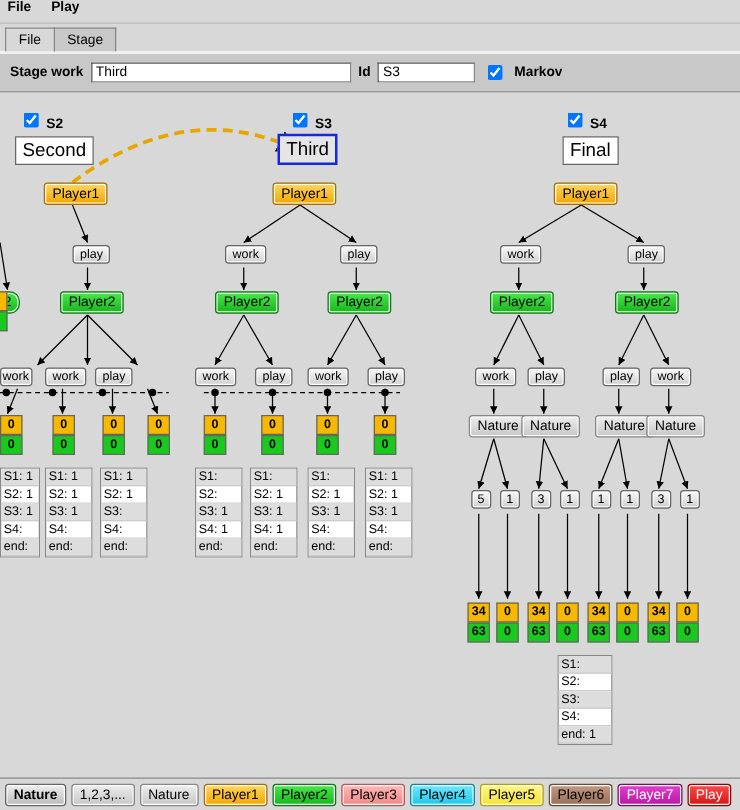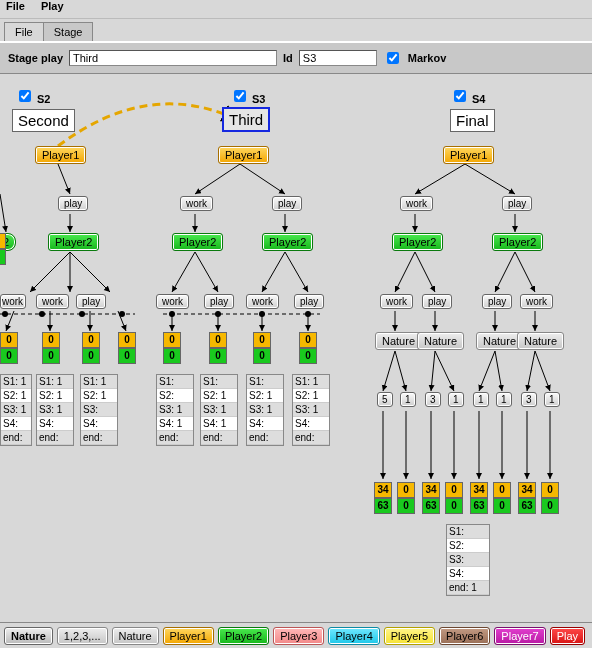--- a/index.html
+++ b/index.html
@@ -46,21 +46,21 @@
   <span>File</span>
   <span>Play</span>
 </div>
 
 <div class="tabrow">
   <div class="tab active">File</div>
   <div class="tab">Stage</div>
 </div>
 
 <div class="stagebar">
-  <span>Stage play</span>
+  <span>Stage work</span>
   <input type="text" class="fld-name" value="Third" style="">
   <span>Id</span>
   <input type="text" class="fld-id" value="S3" style="">
   <input type="checkbox" class="chk" checked="" style="">
   <span>Markov</span>
 </div>
 
 <div class="canvas">
 <svg width="592" height="540">
   <defs>

